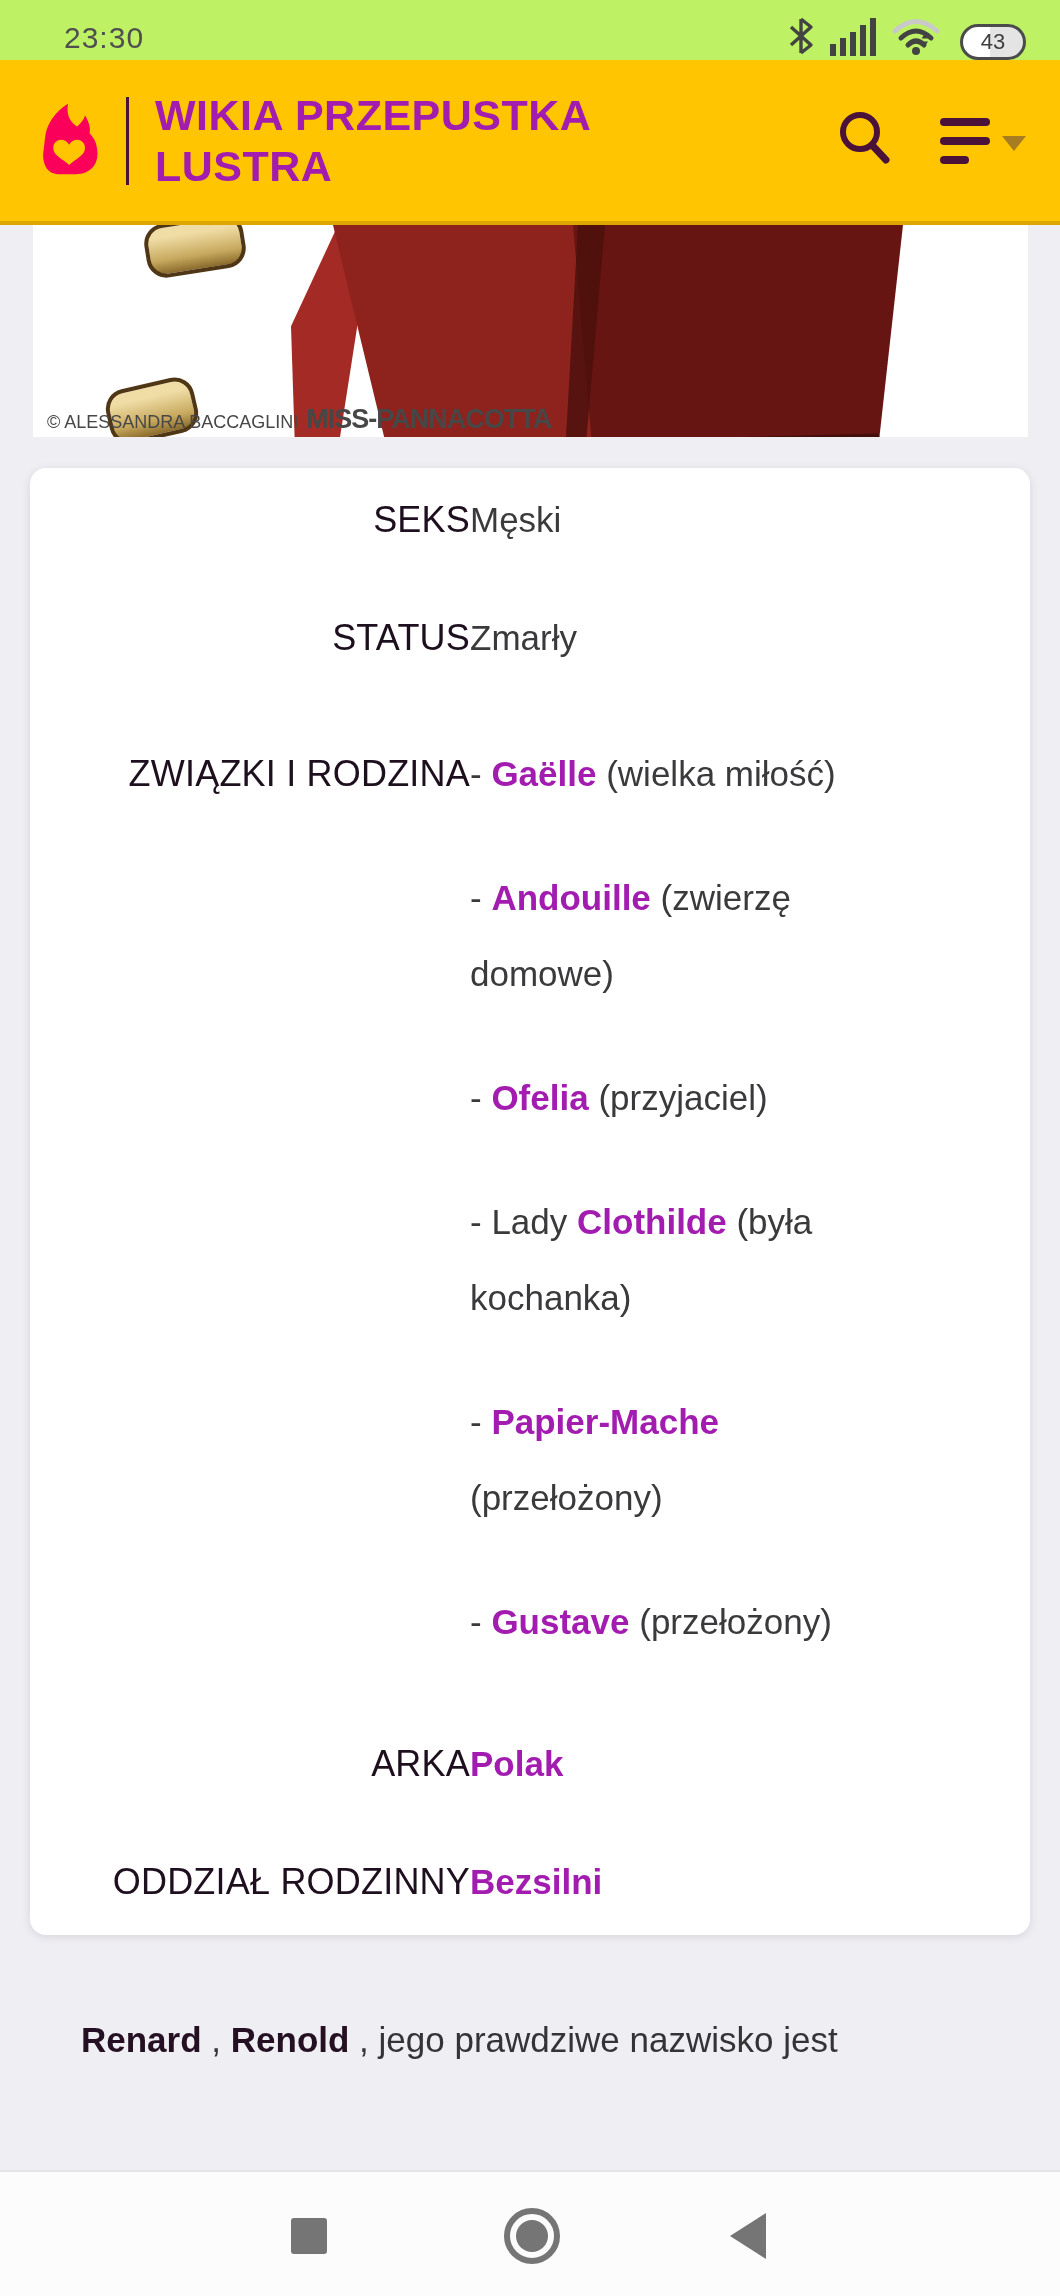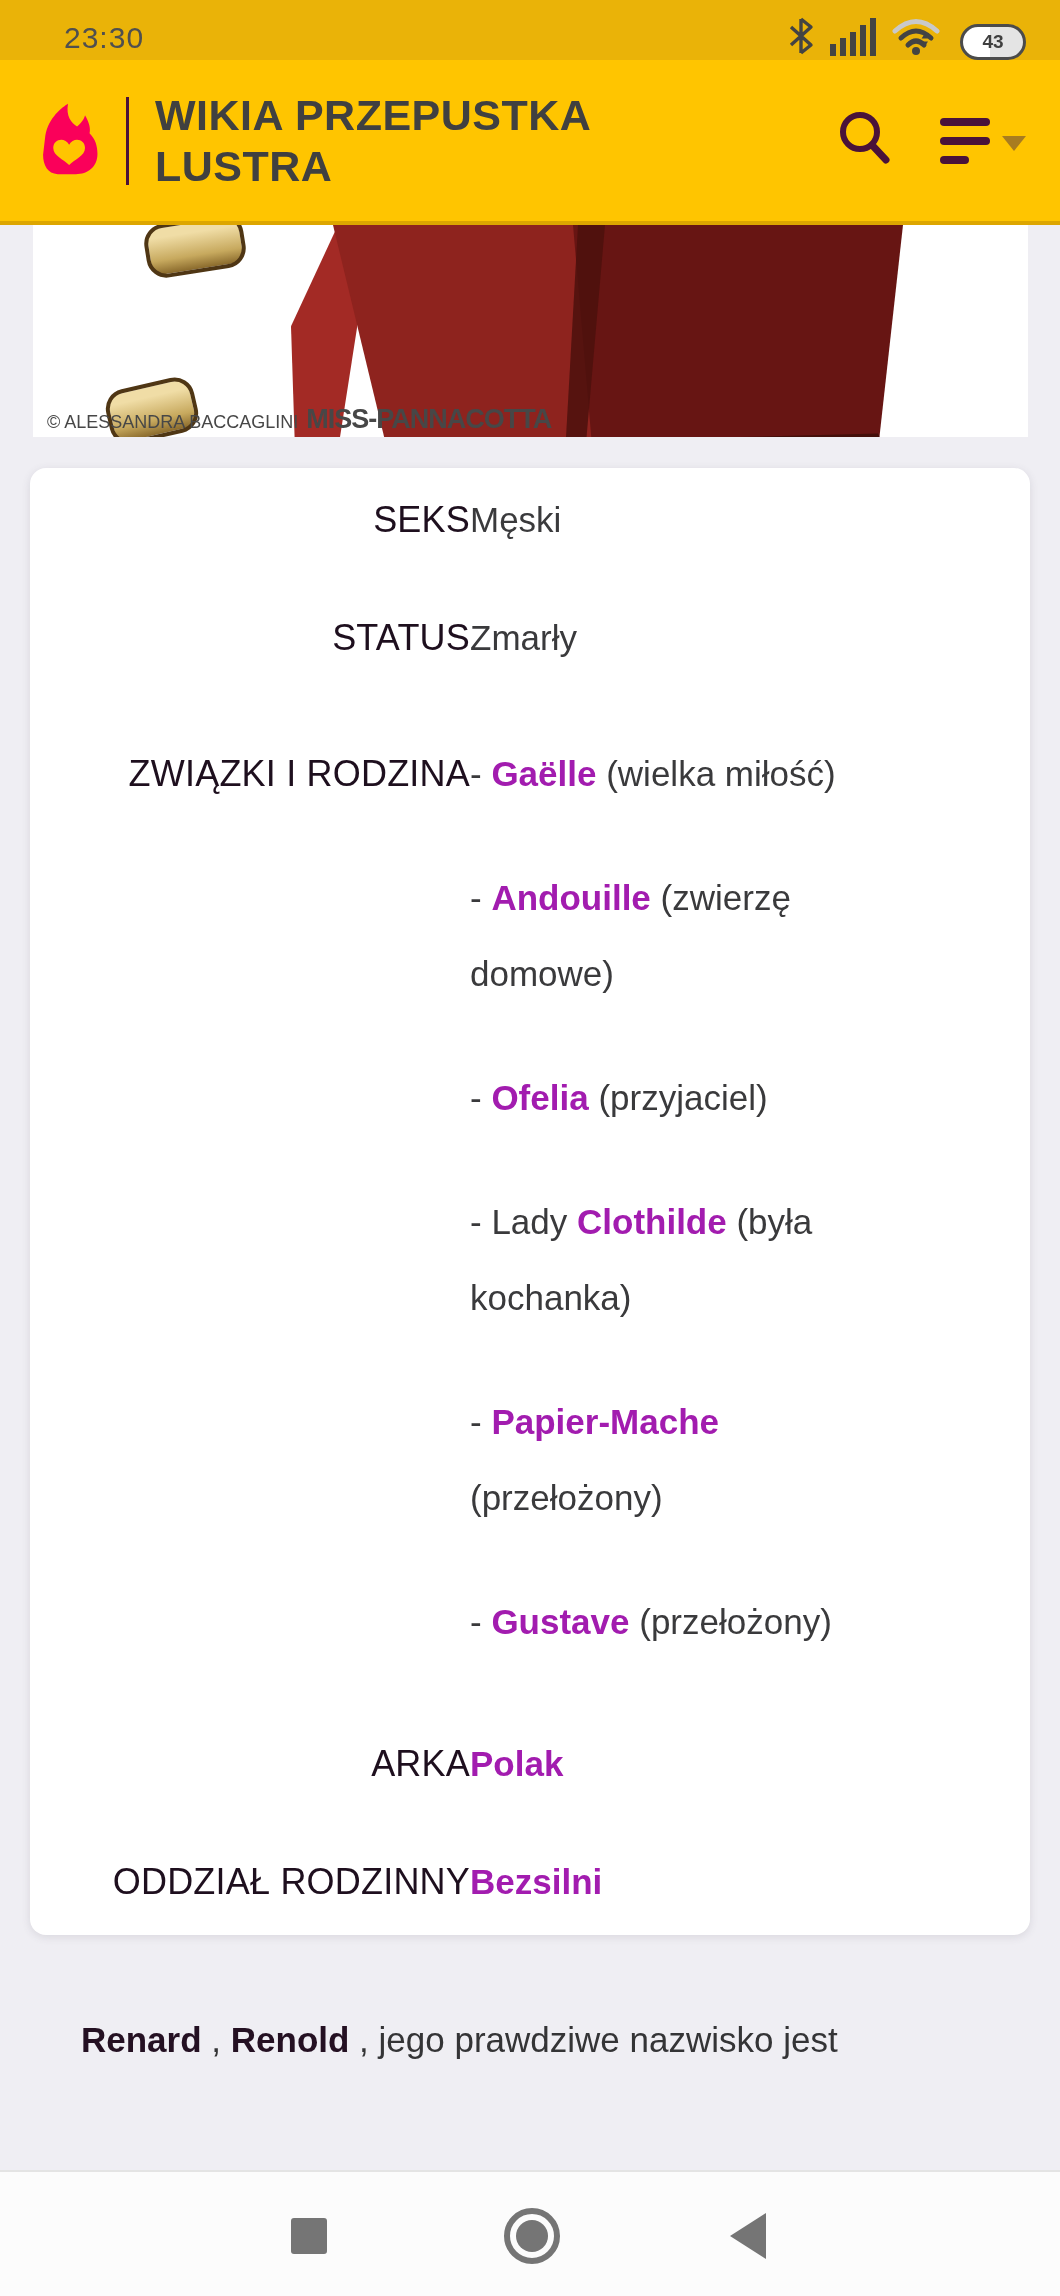--- a/index.html
+++ b/index.html
@@ -6,42 +6,42 @@
   html,body { width:1060px; height:2296px; }
   body {
     position:relative; overflow:hidden;
     background:#efeef3;
     font-family:"Liberation Sans","DejaVu Sans",sans-serif;
   }
 
   
   .status-bar{
     position:absolute; left:0; top:0; width:1060px; height:76px;
-    background:#eab308; display:flex; align-items:center;
+    background:#bef264; display:flex; align-items:center;
     justify-content:space-between; padding:0 34px;
   }
   .time{ font-size:30px; font-weight:300; color:#4f4f4f; letter-spacing:1px; padding-left:30px; }
   .status-icons{ display:flex; align-items:flex-end; gap:16px; }
   .batt{
     position:relative; width:66px; height:36px; border:3px solid #4b4b4b;
     border-radius:18px; display:flex; align-items:center; justify-content:center;
     background:linear-gradient(to right,#ffffff 45%,#e4e4e4 45%);
   }
-  .batt span{ font-size:19px; font-weight:700; color:#3f3f3f; }
+  .batt span{ font-size:22px; font-weight:400; color:#3f3f3f; }
 
   
   .wiki-header{
     position:absolute; left:0; top:60px; width:1060px; height:165px;
     background:#ffc500; border-bottom:4px solid #dda600;
     display:flex; align-items:center; padding:0 34px;
   }
   .brand-divider{ width:3px; height:88px; background:#4a1239; margin:0 26px 0 24px; }
   .wiki-title{
     font-size:43px; line-height:51px; font-weight:700;
-    color:#404040; letter-spacing:.5px;
+    color:#a21caf; letter-spacing:.5px;
   }
   .header-actions{ margin-left:auto; display:flex; align-items:center; }
   .hamburger{ margin-left:44px; display:flex; flex-direction:column; gap:11px; }
   .hamburger i{ display:block; height:8px; border-radius:4px; background:#4a1239; }
   .hamburger i:nth-child(1){ width:50px; }
   .hamburger i:nth-child(2){ width:50px; }
   .hamburger i:nth-child(3){ width:29px; }
   .caret-down{
     margin-left:12px; margin-top:6px; width:0; height:0;
     border-left:12px solid transparent; border-right:12px solid transparent;

